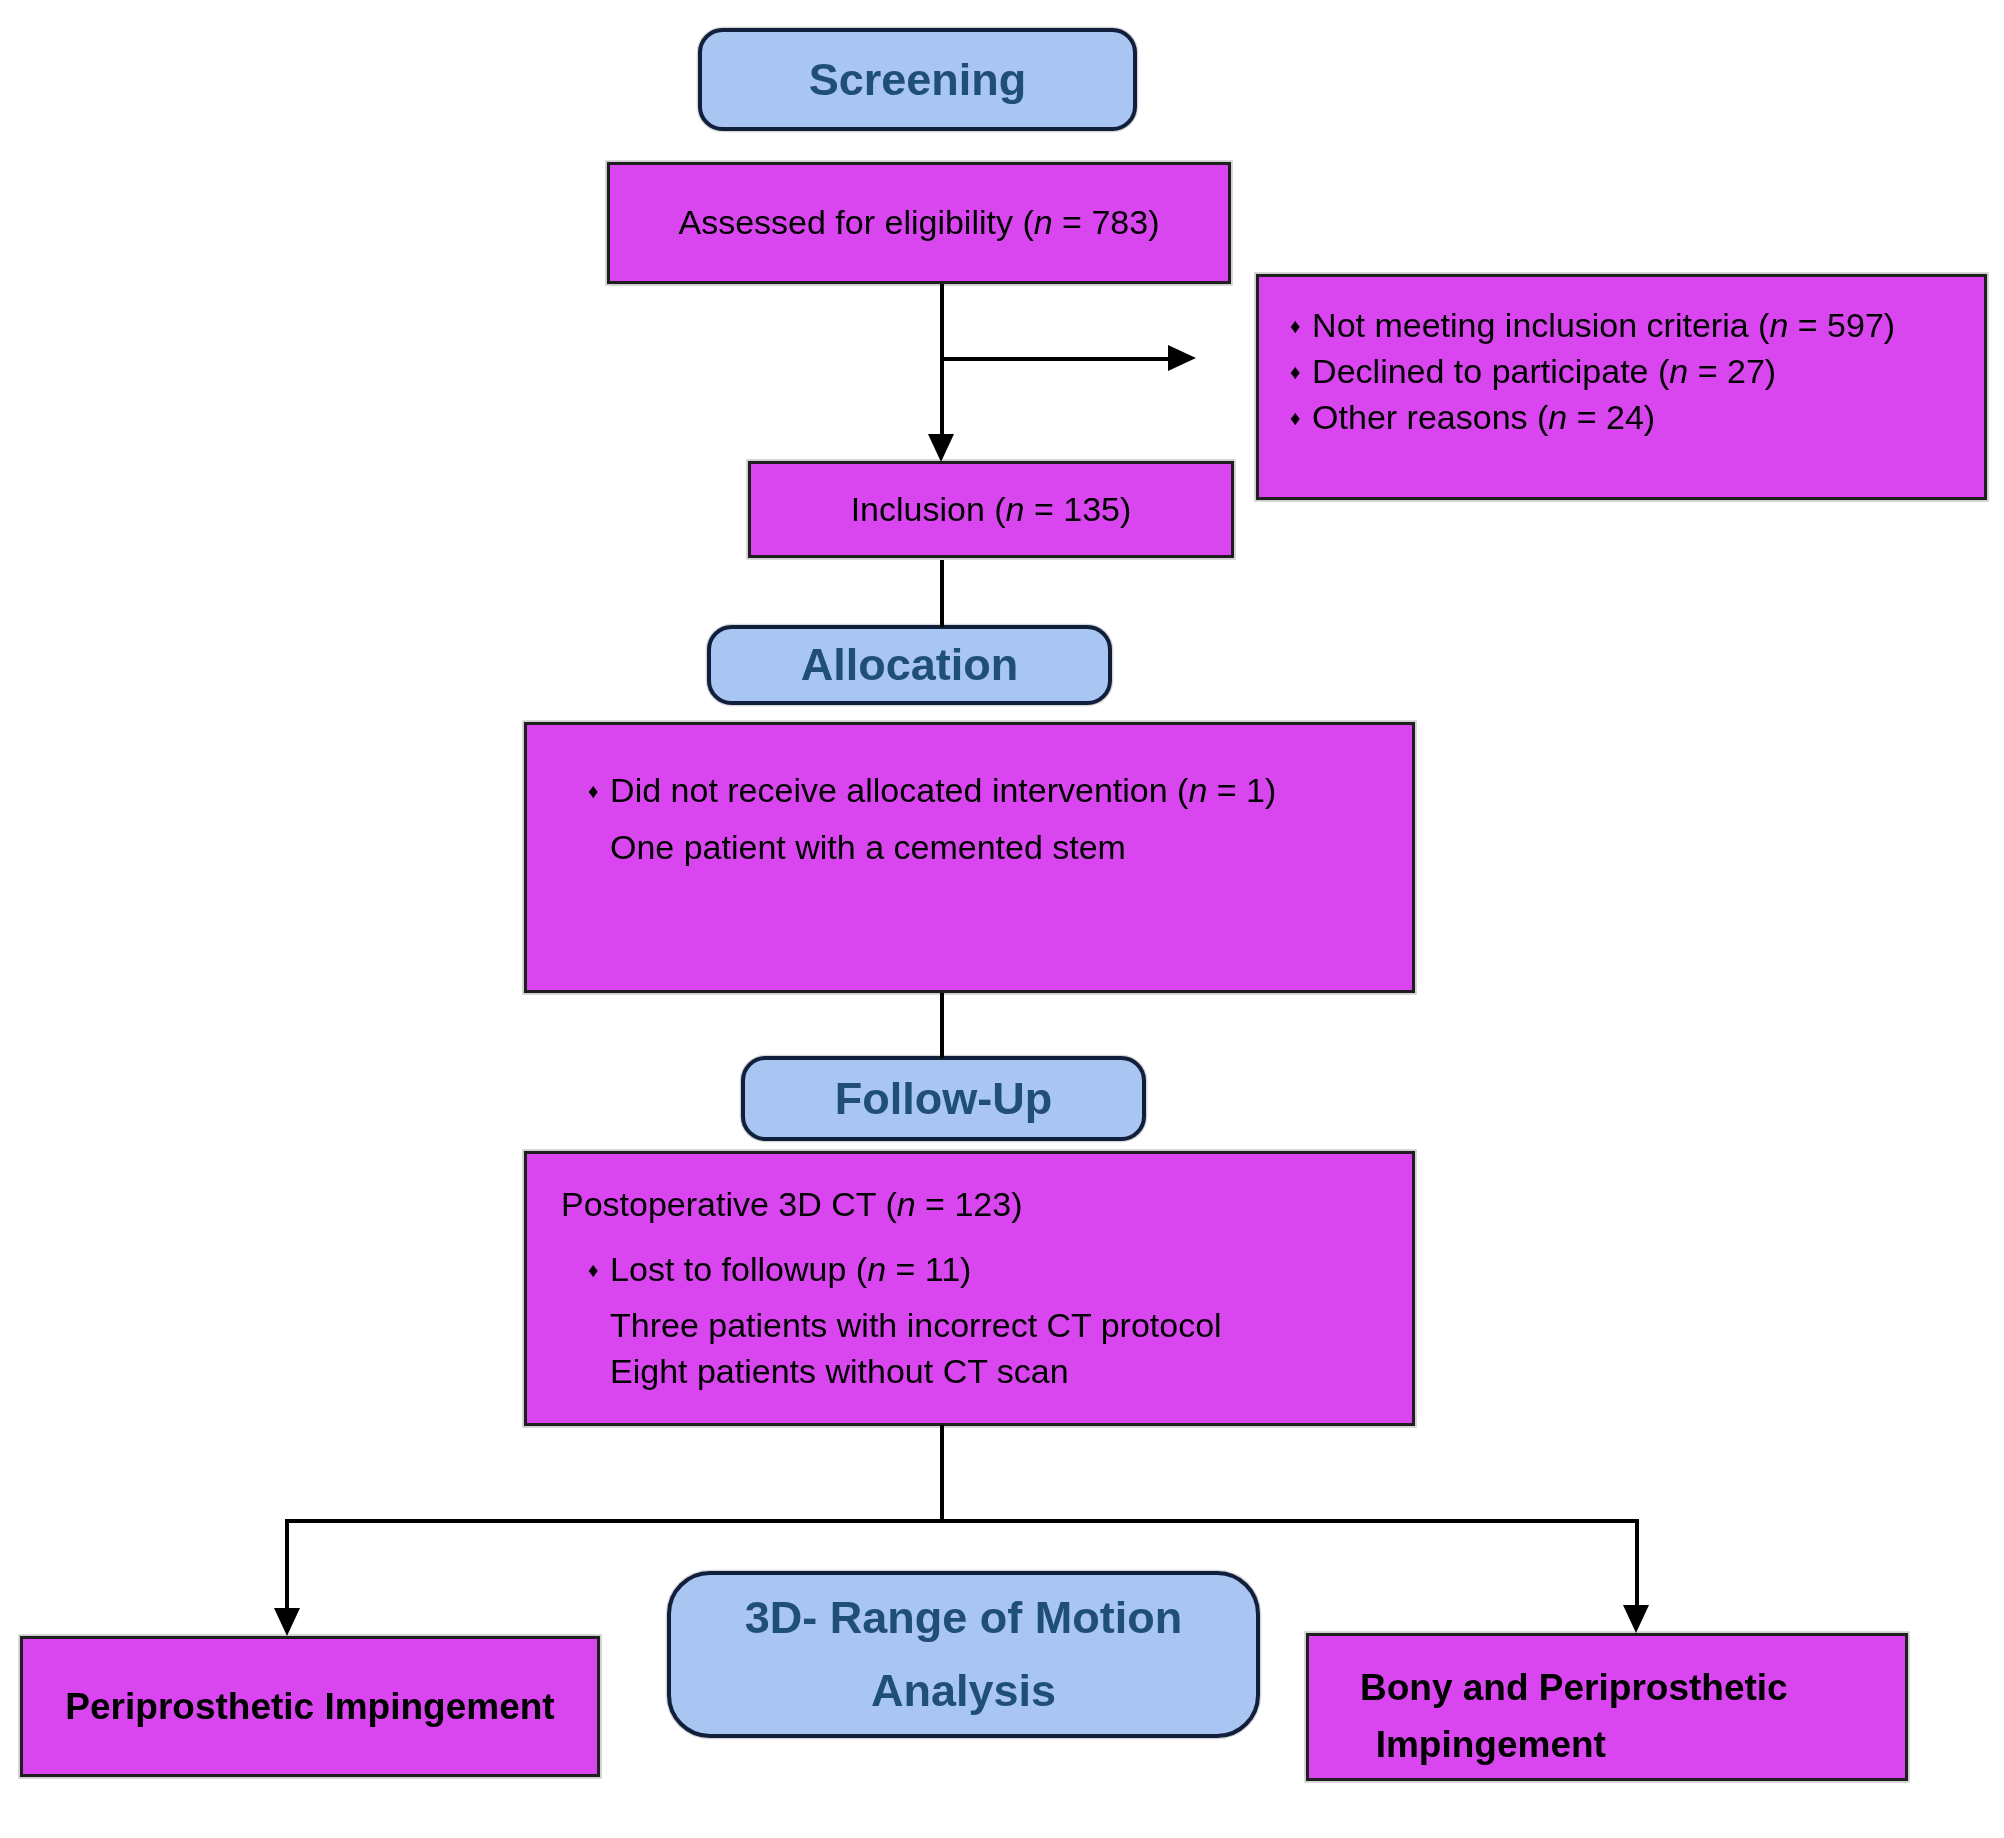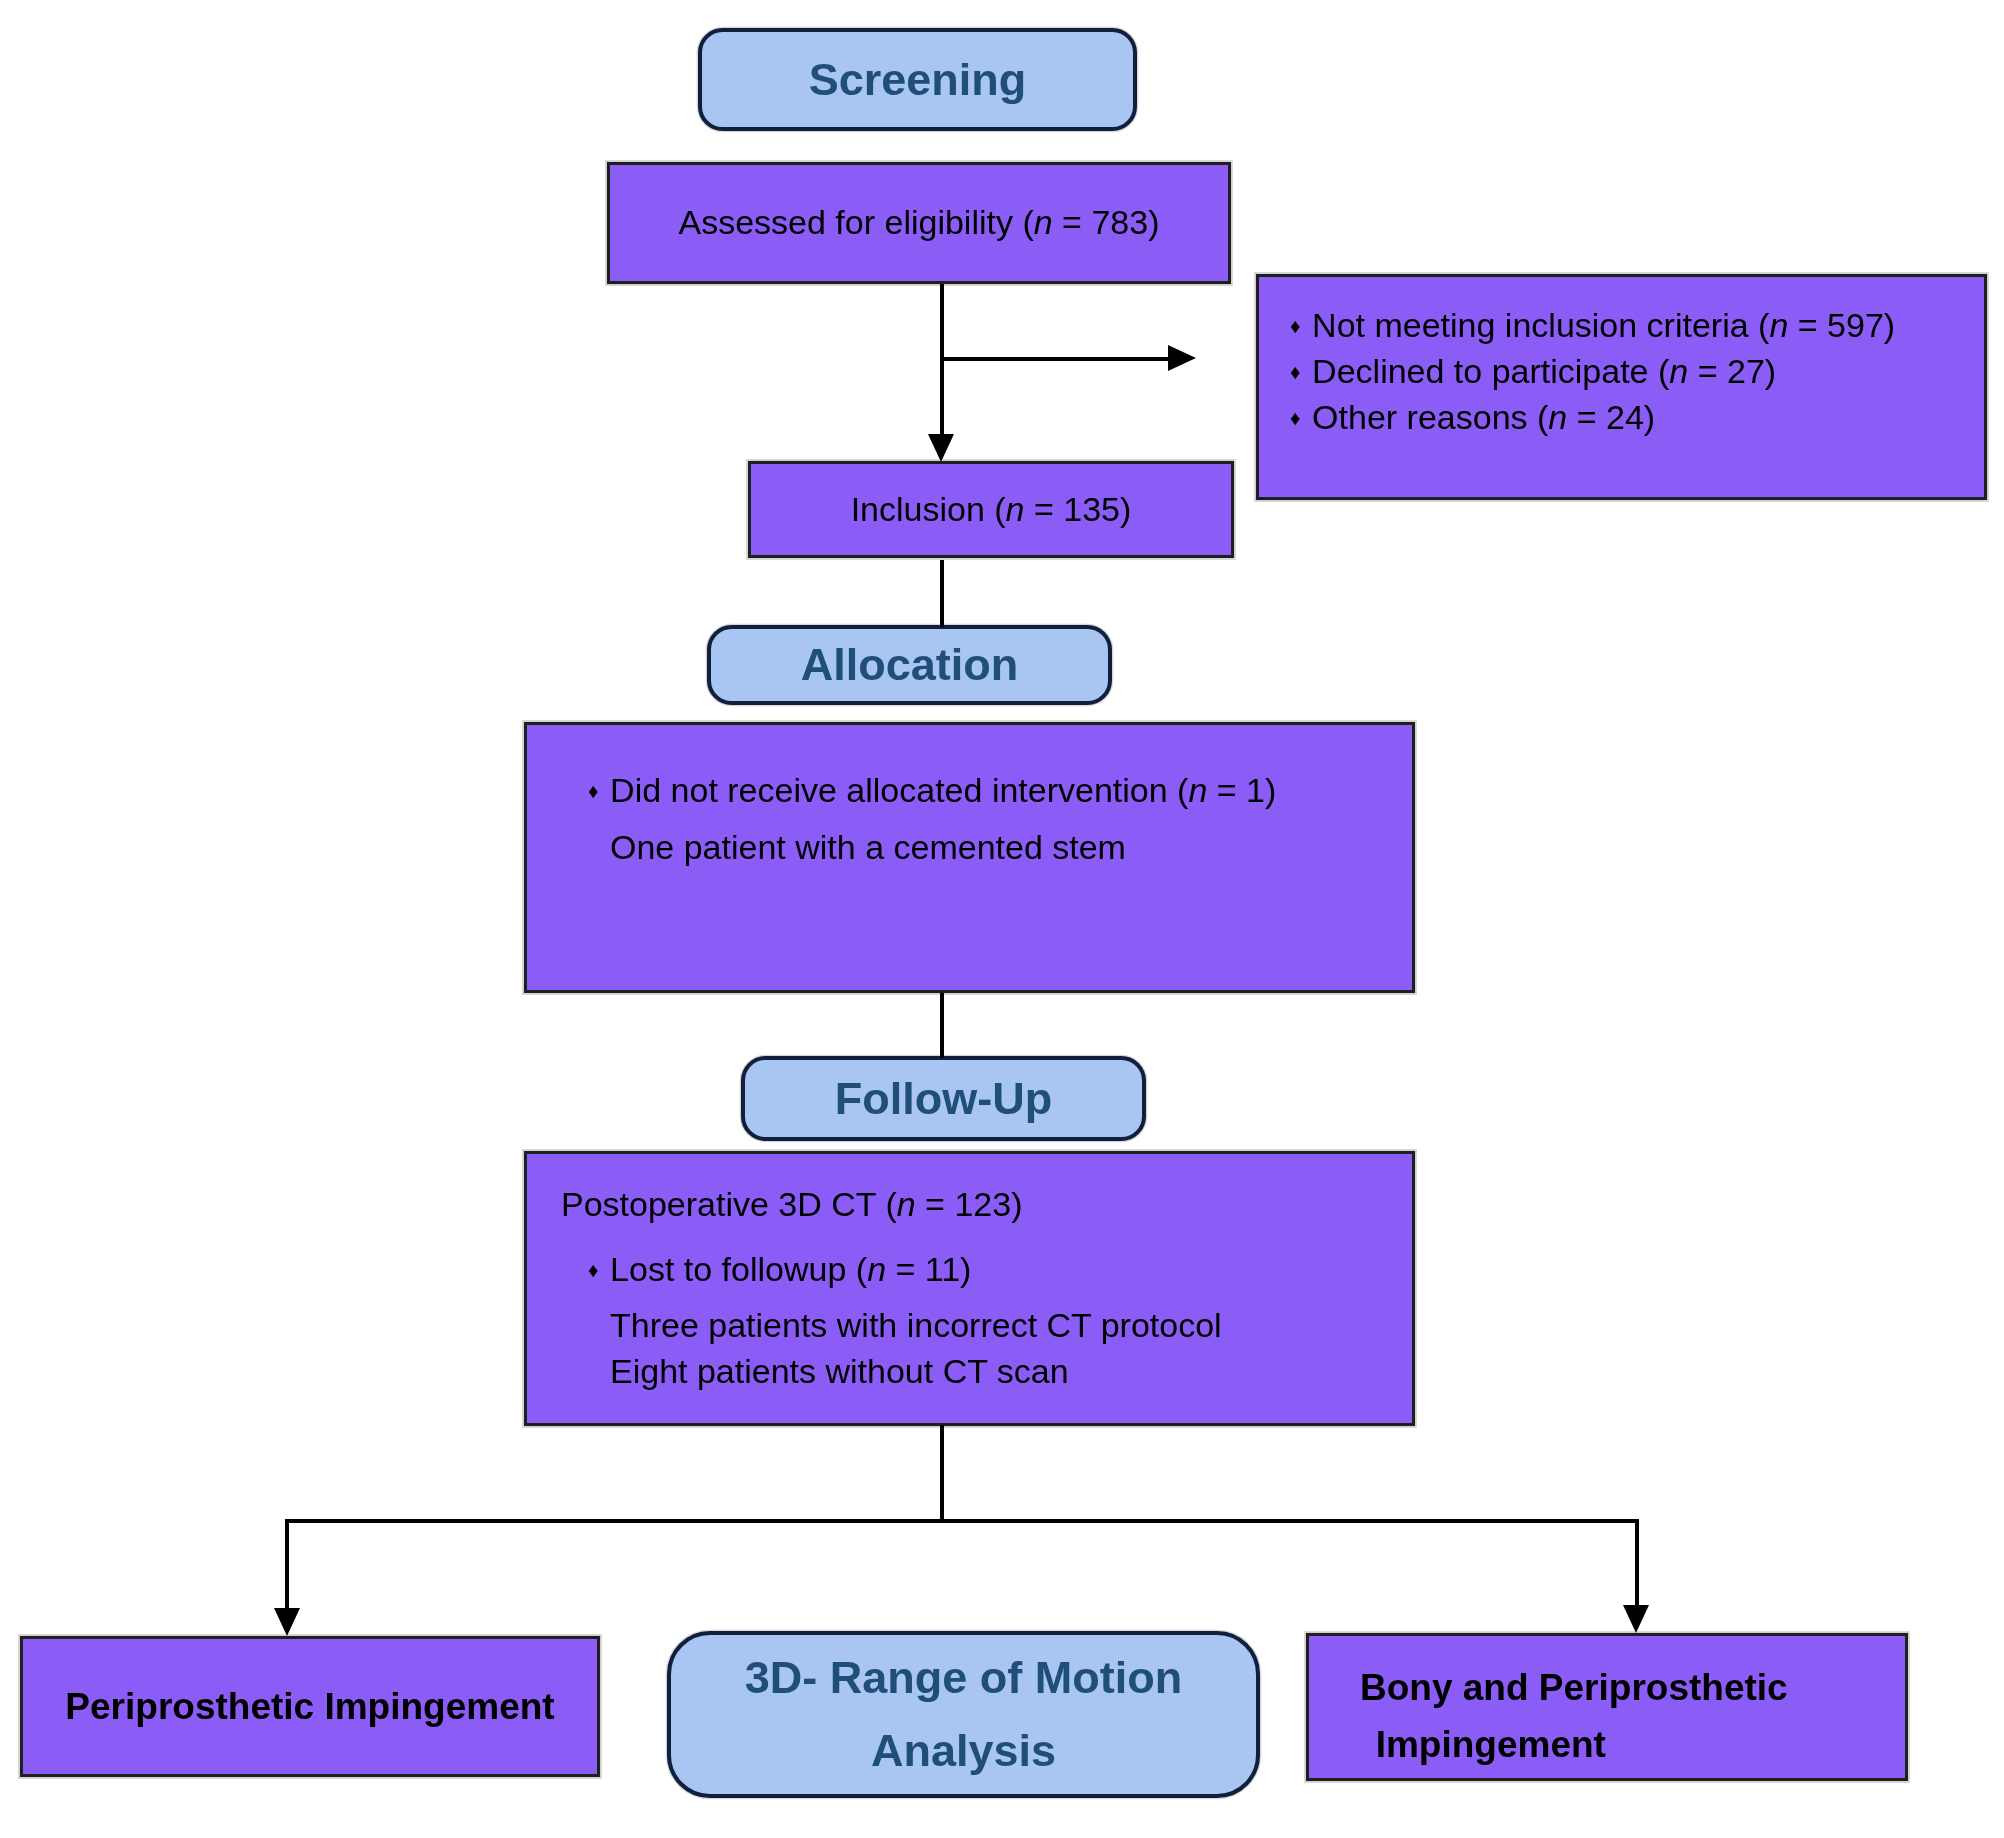--- a/index.html
+++ b/index.html
@@ -8,21 +8,21 @@
     width:2005px;
     height:1839px;
     background:#ffffff;
     font-family:"Liberation Sans",sans-serif;
     overflow:hidden;
   }
   
   .wbox{
     position:absolute;
     box-sizing:border-box;
-    background:#8b5cf6;
+    background:#d946ef;
     border:3.6px solid #1f1f1f;
     box-shadow:0 0 0 1.8px rgba(120,120,120,0.35);
     color:#000000;
     font-size:34px;
     line-height:1.35;
   }
   .wbox.center{
     display:flex;
     align-items:center;
     justify-content:center;
@@ -112,21 +112,21 @@
     <span>Follow-Up</span>
   </div>
 
   <div class="wbox" id="box-postop" style="left:524px;top:1151px;width:891px;height:275px;padding:28px 13.4px 0 34px;">
     <div class="tline mb-md"><span>Postoperative 3D CT (</span><em>n</em><span> = 123)</span></div>
     <div class="tline indent1 mb-sm"><span class="bullet">♦</span><span>Lost to followup (</span><em>n</em><span> = 11)</span></div>
     <div class="tline indent2">Three patients with incorrect CT protocol</div>
     <div class="tline indent2">Eight patients without CT scan</div>
   </div>
 
-  <div class="stage" id="box-rom" style="left:667px;top:1631px;width:593px;height:167px;">
+  <div class="stage" id="box-rom" style="left:667px;top:1571px;width:593px;height:167px;">
     <span>3D- Range of Motion</span>
     <span>Analysis</span>
   </div>
 
   <div class="wbox center bold-box" id="box-peri" style="left:20px;top:1636px;width:580px;height:141px;">
     <div class="tline">Periprosthetic Impingement</div>
   </div>
 
   <div class="wbox bold-box" id="box-bony" style="left:1306px;top:1633px;width:602px;height:148px;padding:23px 9px 0 51px;line-height:1.55;">
     <div class="tline">Bony and Periprosthetic</div>

